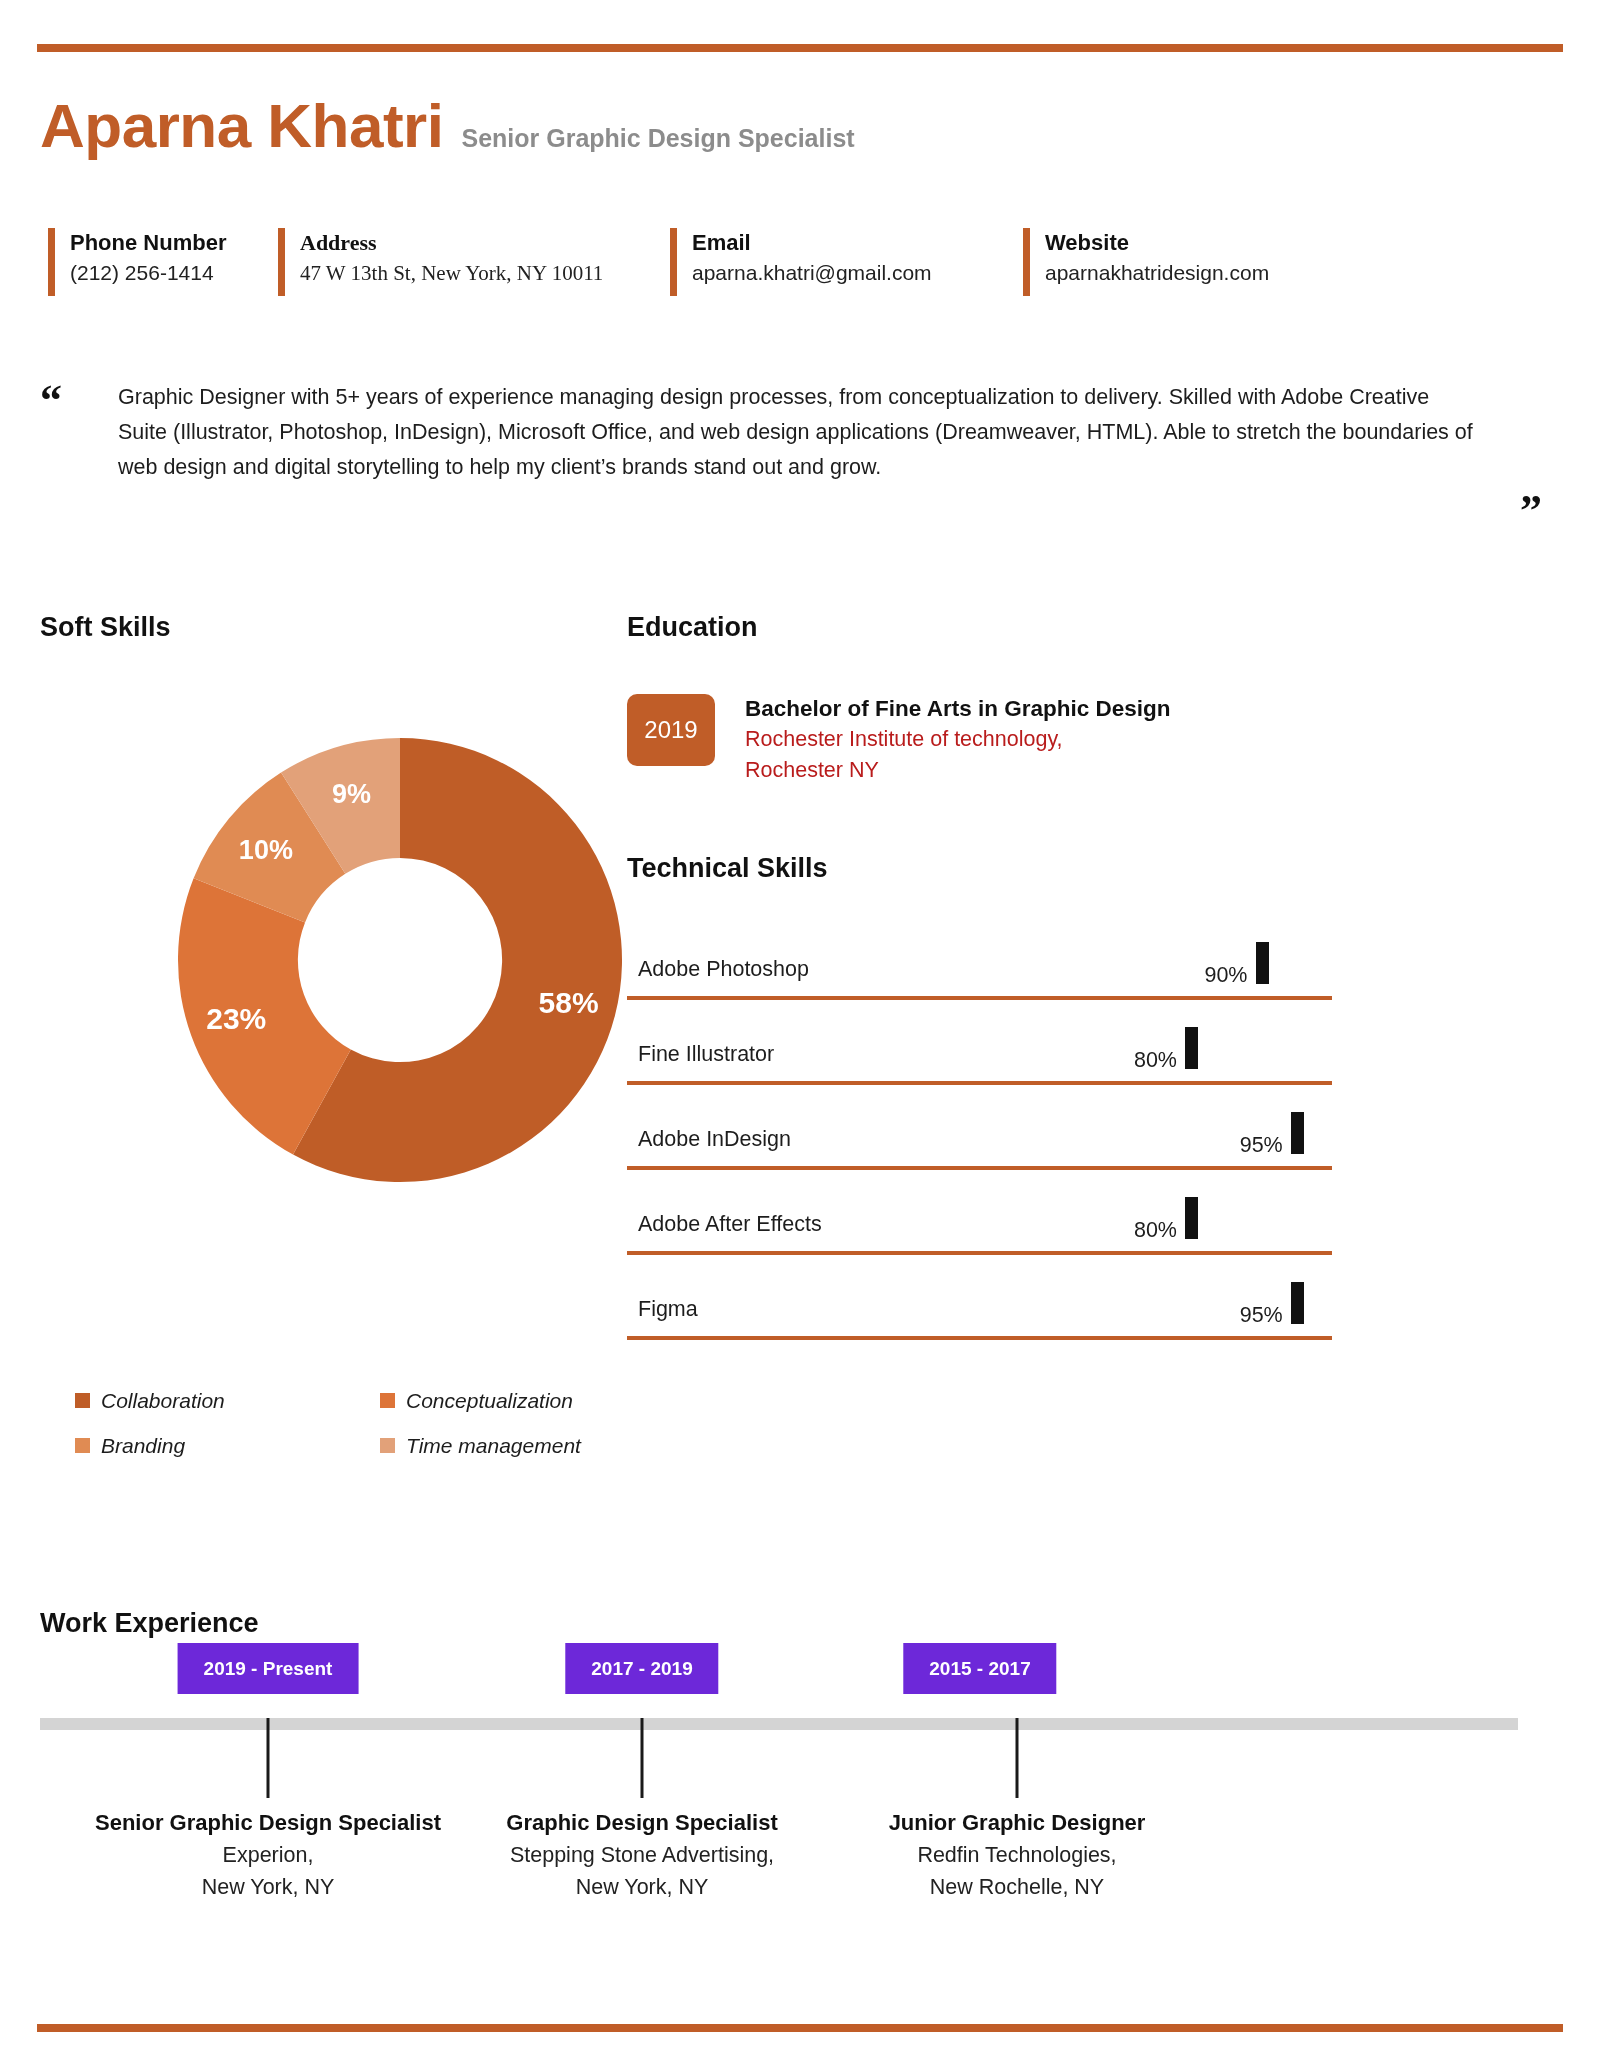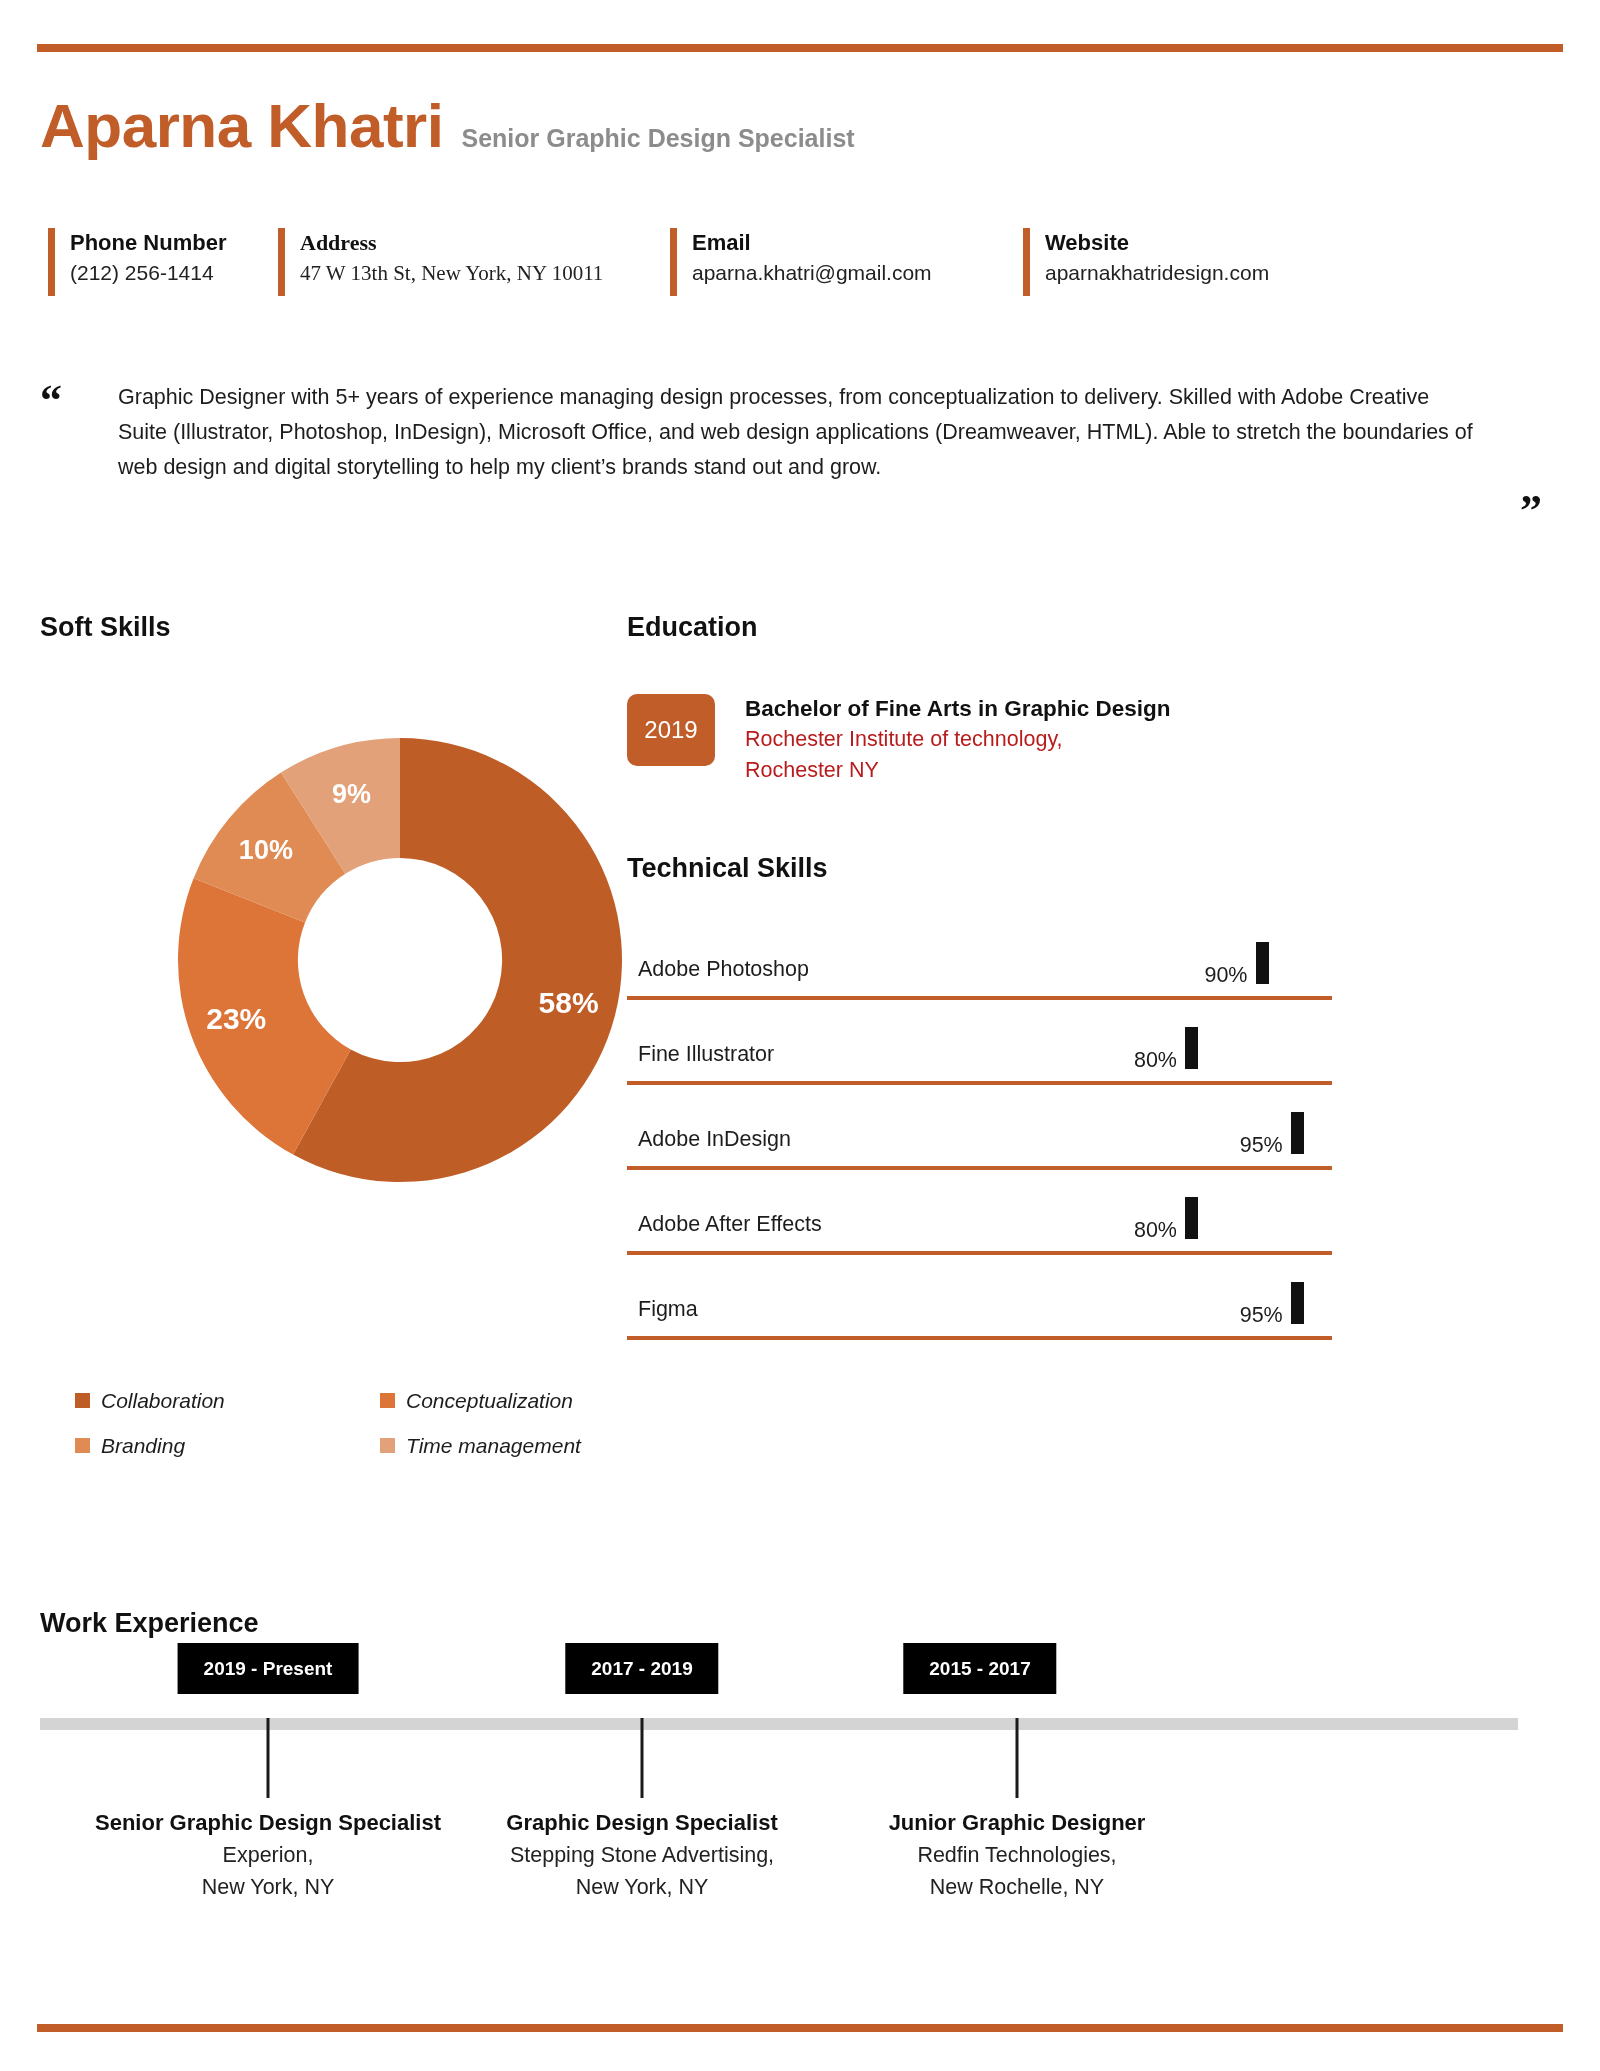--- a/index.html
+++ b/index.html
@@ -119,21 +119,21 @@
   
   .work { position:absolute; left:40px; top:1608px; width:1523px; }
   #work-title { position:absolute; left:0; top:0; }
   .timeline-bar {
     position:absolute; left:0; top:110px; width:1478px; height:12px;
     background:#d4d4d4;
   }
   .tl-item { position:absolute; top:0; }
   .tl-badge {
     position:absolute; top:35px; transform:translateX(-50%);
-    background:#000000; color:#ffffff;
+    background:#6d28d9; color:#ffffff;
     font-size:19px; font-weight:700;
     padding:16px 26px; white-space:nowrap; line-height:1;
     font-family:"Liberation Sans Narrow","Liberation Sans", sans-serif;
   }
   .tl-tick {
     position:absolute; top:110px; width:3px; height:80px; background:#1a1a1a;
     transform:translateX(-50%);
   }
   .tl-info { position:absolute; top:198px; transform:translateX(-50%); text-align:center; white-space:nowrap; }
   .tl-role { font-size:22px; font-weight:700; color:#111; line-height:1.5; }

